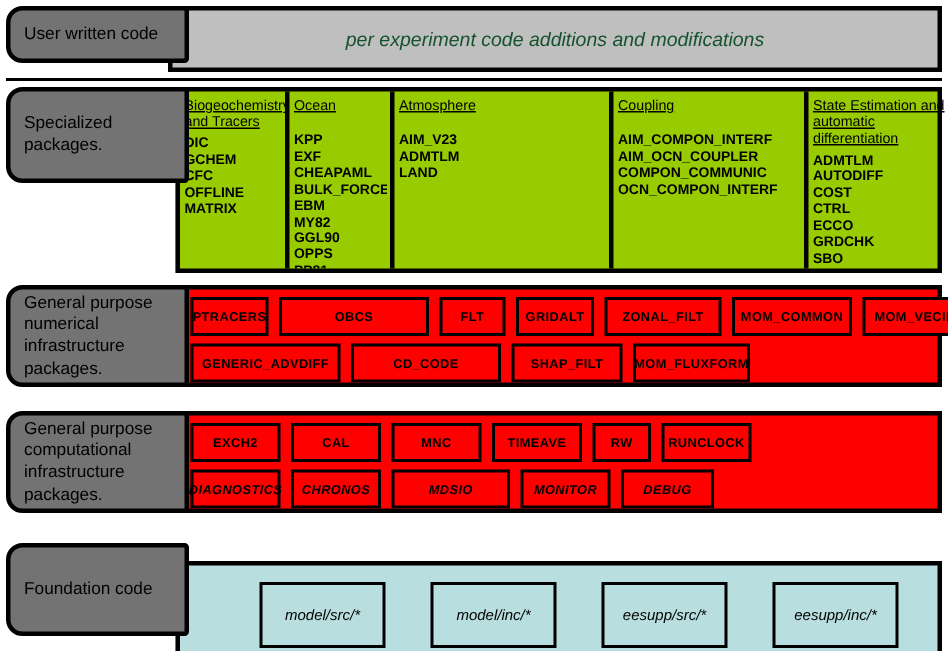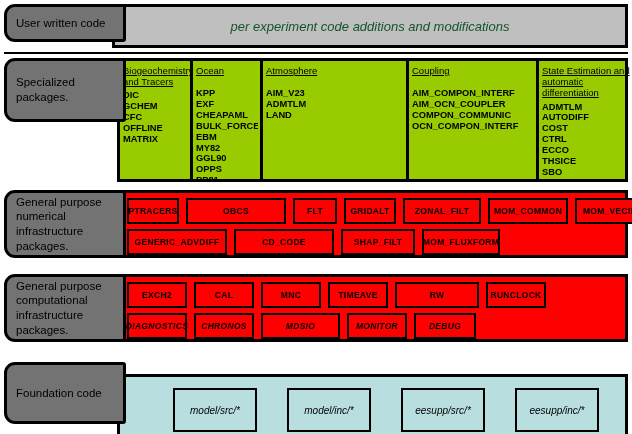--- a/index.html
+++ b/index.html
@@ -112,21 +112,21 @@
   </div>
 
   <div class="gcol" style="left:416px;width:95px;">
     <div class="hdr">State Estimation and automatic differentiation</div>
     <div class="items">
       <div>ADMTLM</div>
       <div>AUTODIFF</div>
       <div>COST</div>
       <div>CTRL</div>
       <div>ECCO</div>
-      <div>THSICE</div>
+      <div>GRDCHK</div>
       <div>SBO</div>
       <div>SPHERE</div>
     </div>
   </div>
 </div>
 <div class="label-box" style="left:4px;top:58px;width:122px;height:64px;">
   <div class="txt">Specialized packages.</div>
 </div>
 
 <div class="band red" style="left:117px;top:190px;width:511px;height:68px;">
@@ -149,21 +149,21 @@
 <div class="label-box" style="left:4px;top:190px;width:122px;height:68px;">
   <div class="txt">General purpose numerical infrastructure packages.</div>
 </div>
 
 <div class="band red" style="left:117px;top:274px;width:511px;height:68px;">
   <div class="pkgrow" style="left:7px;top:5px;">
     <div class="pkg" style="width:60px;">EXCH2</div>
     <div class="pkg" style="width:60px;">CAL</div>
     <div class="pkg" style="width:60px;">MNC</div>
     <div class="pkg" style="width:60px;">TIMEAVE</div>
-    <div class="pkg" style="width:84px;">RW</div>
+    <div class="pkg" style="width:39px;">RW</div>
     <div class="pkg" style="width:60px;margin-right:0;">RUNCLOCK</div>
   </div>
   <div class="pkgrow" style="left:7px;top:36px;font-style:italic;">
     <div class="pkg" style="width:60px;">DIAGNOSTICS</div>
     <div class="pkg" style="width:60px;">CHRONOS</div>
     <div class="pkg" style="width:79px;">MDSIO</div>
     <div class="pkg" style="width:60px;">MONITOR</div>
     <div class="pkg" style="width:62px;">DEBUG</div>
   </div>
 </div>

